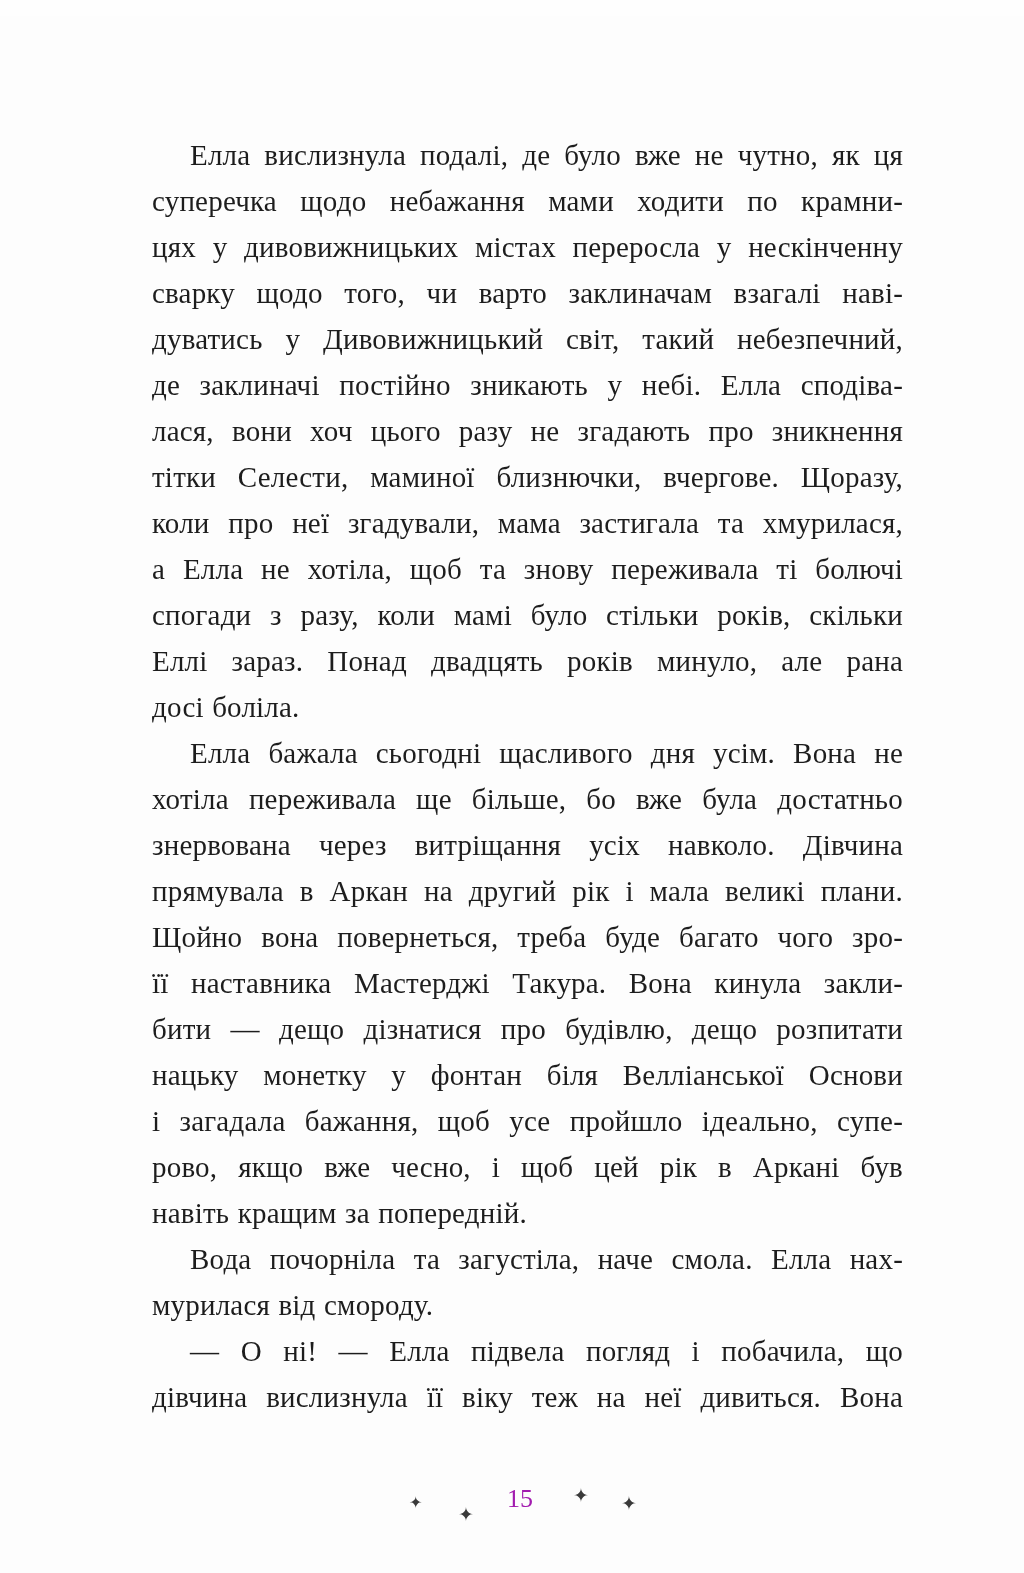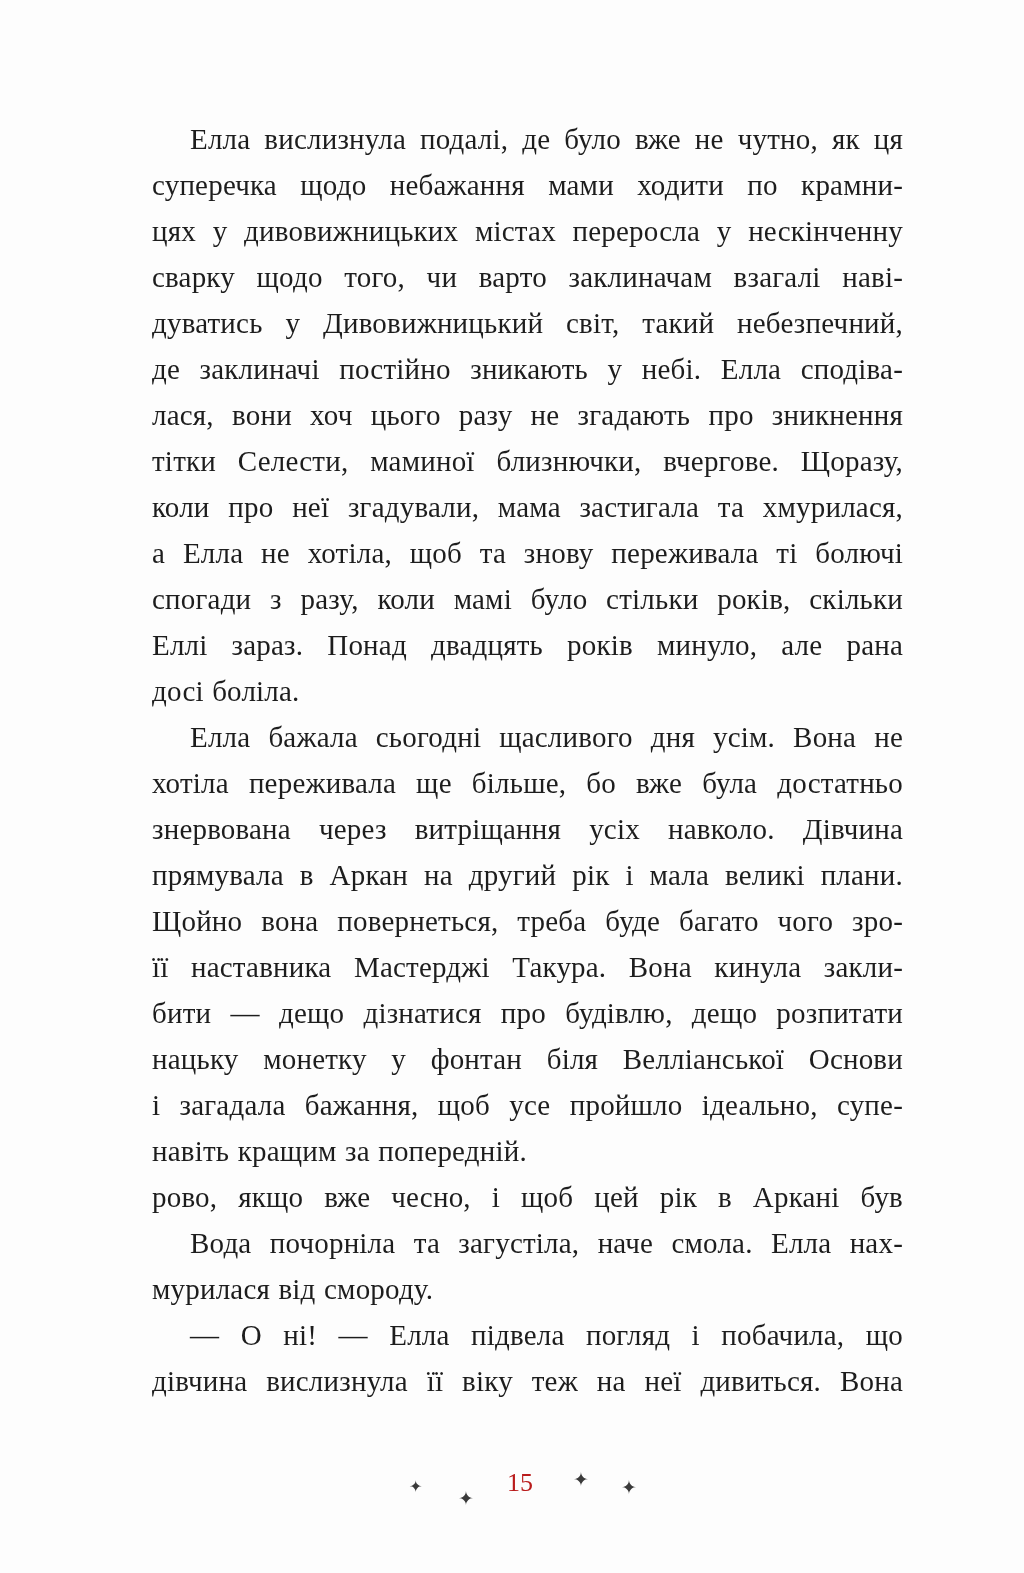--- a/index.html
+++ b/index.html
@@ -12,20 +12,21 @@
     background: #fefefe;
     position: relative;
     font-family: "Liberation Serif", "DejaVu Serif", serif;
     color: #1d1d1d;
     overflow: hidden;
   }
   .book-page {
     position: absolute;
     inset: 0;
     background: #fdfdfd;
+    margin-top: 16px;
   }
   .text-block {
     position: absolute;
     left: 152px;
     top: 116px;
     width: 751px;
   }
   .paragraph {
     margin: 0;
     padding: 0;
@@ -54,21 +55,21 @@
     width: 1024px;
     height: 60px;
   }
   .page-number {
     position: absolute;
     left: 492px;
     top: 10px;
     width: 56px;
     text-align: center;
     font-size: 26px;
-    color: #b91c1c;
+    color: #a21caf;
   }
   .sparkle {
     position: absolute;
     font-size: 19px;
     color: #3a3a3a;
     line-height: 19px;
   }
   .sparkle.s1 { left: 409px; top: 19px; font-size: 16px; }
   .sparkle.s2 { left: 458px; top: 31px; }
   .sparkle.s3 { left: 573px; top: 12px; }
@@ -100,22 +101,22 @@
     <div class="paragraph">
       <div class="line indent">Елла бажала сьогодні щасливого дня усім. Вона не</div>
       <div class="line">хотіла переживала ще більше, бо вже була достатньо</div>
       <div class="line">знервована через витріщання усіх навколо. Дівчина</div>
       <div class="line">прямувала в Аркан на другий рік і мала великі плани.</div>
       <div class="line">Щойно вона повернеться, треба буде багато чого зро-</div>
       <div class="line">її наставника Мастерджі Такура. Вона кинула закли-</div>
       <div class="line">бити — дещо дізнатися про будівлю, дещо розпитати</div>
       <div class="line">нацьку монетку у фонтан біля Велліанської Основи</div>
       <div class="line">і загадала бажання, щоб усе пройшло ідеально, супе-</div>
+      <div class="line">рово, якщо вже чесно, і щоб цей рік в Аркані був</div>
       <div class="line last">навіть кращим за попередній.</div>
-      <div class="line">рово, якщо вже чесно, і щоб цей рік в Аркані був</div>
     </div>
 
     <div class="paragraph">
       <div class="line indent">Вода почорніла та загустіла, наче смола. Елла нах-</div>
       <div class="line last">мурилася від смороду.</div>
     </div>
 
     <div class="paragraph">
       <div class="line indent">— О ні! — Елла підвела погляд і побачила, що</div>
       <div class="line">дівчина вислизнула її віку теж на неї дивиться. Вона</div>

